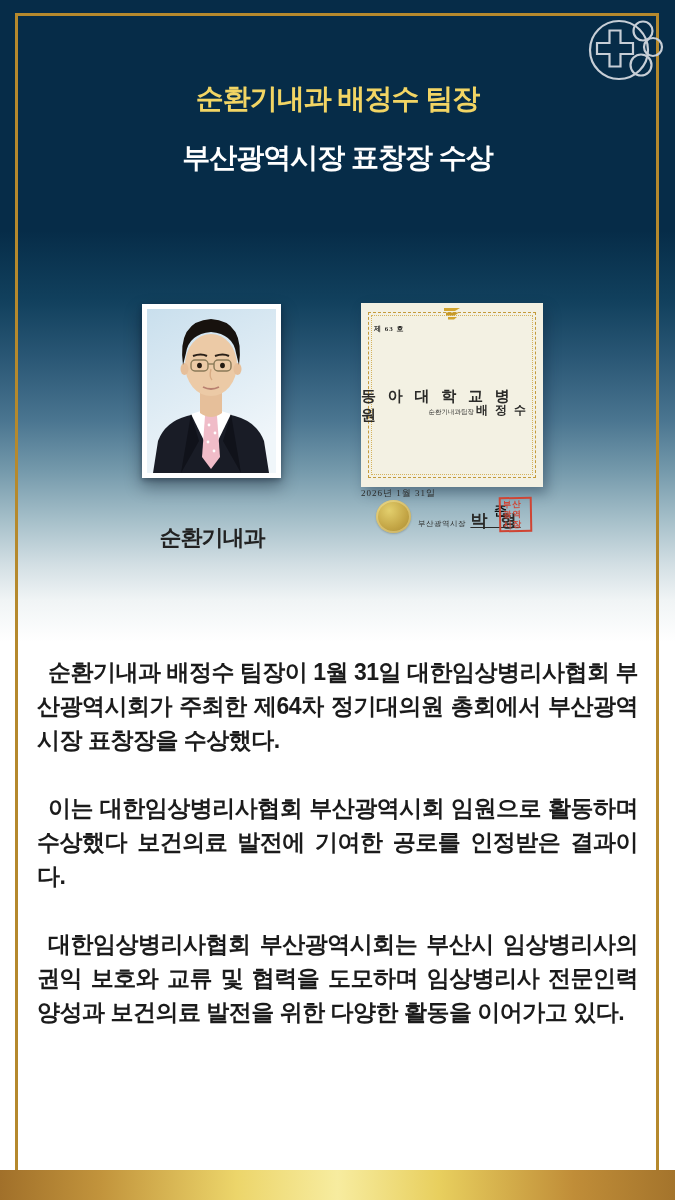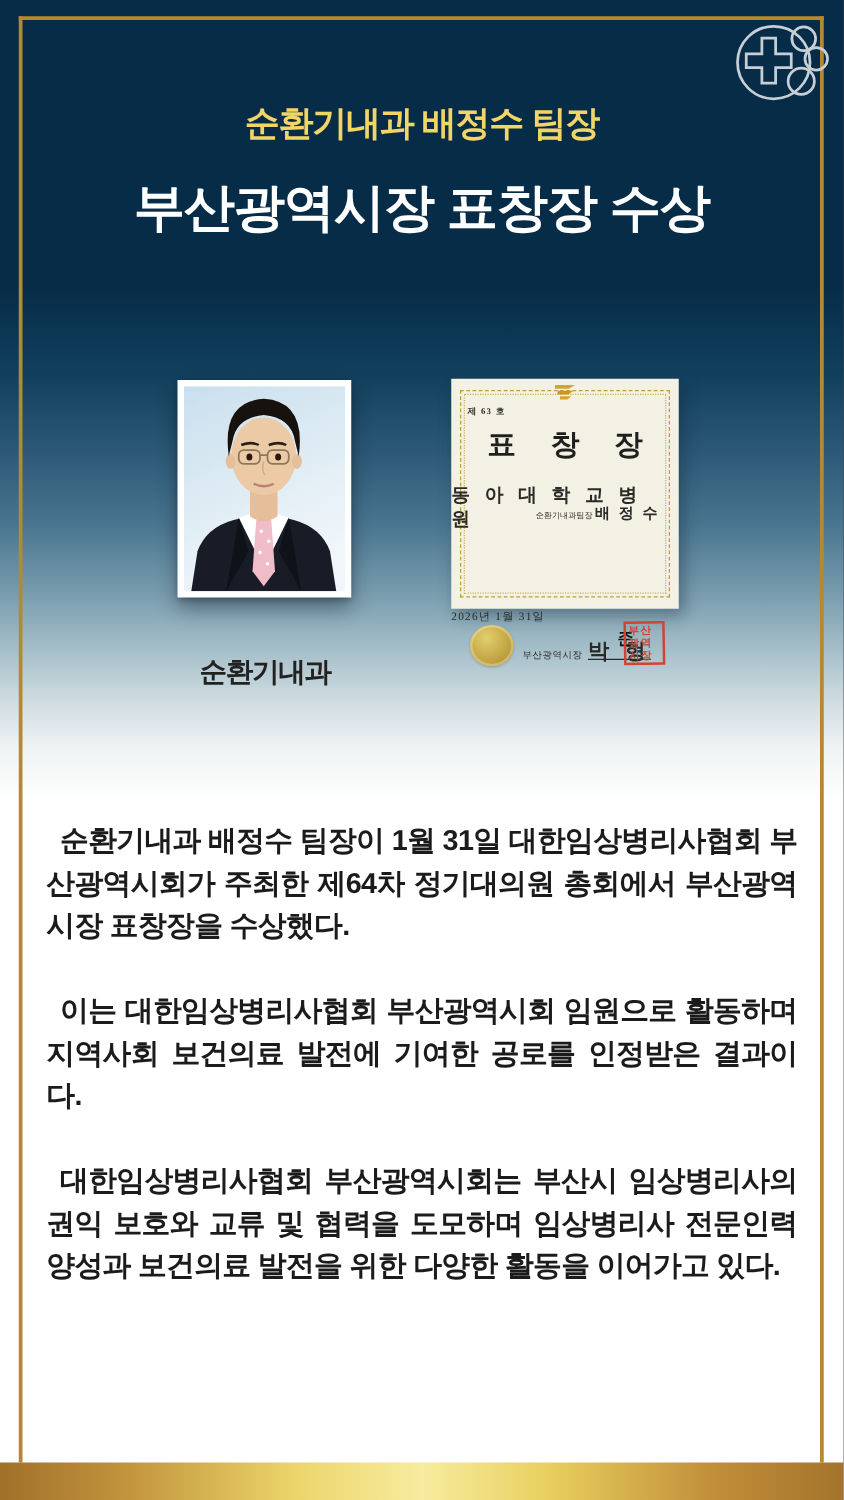--- a/index.html
+++ b/index.html
@@ -26,21 +26,21 @@
   .hosp-icon{position:absolute;left:588px;top:16px;width:76px;height:72px;}
   
   .title{
     position:absolute;top:80px;left:0;width:100%;
     text-align:center;color:#f2d564;
     font-size:28px;font-weight:800;letter-spacing:-1px;
   }
   .subtitle{
     position:absolute;top:139px;left:0;width:100%;
     text-align:center;color:#ffffff;
-    font-size:41px;font-weight:700;letter-spacing:-1px;
+    font-size:28px;font-weight:700;letter-spacing:-1px;
   }
   
   .photo-card{
     position:absolute;left:142px;top:304px;width:129px;height:164px;
     background:#ffffff;padding:5px;
     box-shadow:0 8px 16px rgba(0,10,25,.40), 0 2px 5px rgba(0,10,25,.30);
   }
   .photo-card svg{display:block;}
   .profile-name{
     position:absolute;left:122px;top:487px;width:180px;
@@ -182,36 +182,35 @@
 
   <div class="cert">
     <div class="cert-frame"></div>
     <div class="cert-frame-inner"></div>
     <svg class="cert-emblem" viewBox="0 0 18 13">
       <path d="M1 1 h16 l-5 3 h-11 z" fill="#d2a52f"></path>
       <path d="M3 5.5 h13 l-4.5 3 h-8.5 z" fill="#c79a28"></path>
       <path d="M5 10 h9 l-3 2.6 h-6 z" fill="#d2a52f"></path>
     </svg>
     <div class="cert-number">제 63 호</div>
-    <div class="cert-title">표 창 장</div>
     <div class="cert-org">동 아 대 학 교 병 원</div>
     <div class="cert-recipient">
       <span class="role">순환기내과팀장</span><span>배 정 수</span>
     </div>
     <div class="cert-date">2026년 1월 31일</div>
     <div class="gold-seal"></div>
     <div class="cert-issuer">
       <span>부산광역시장</span>
       <span class="issuer-name">박 형</span>
     </div>
     <div class="seal-overlap">준</div>
     <div class="red-seal">부산광역시장인</div>
   </div>
 
   <div class="article">
     <p>순환기내과 배정수 팀장이 1월 31일 대한임상병리사협회 부산광역시회가 주최한 제64차 정기대의원 총회에서 부산광역시장 표창장을 수상했다.</p>
-    <p>이는 대한임상병리사협회 부산광역시회 임원으로 활동하며 지역사회 보건의료 발전에 기여한 공로를 인정받은 결과이다.</p>
+    <p>이는 대한임상병리사협회 부산광역시회 임원으로 활동하며 수상했다 보건의료 발전에 기여한 공로를 인정받은 결과이다.</p>
     <p>대한임상병리사협회 부산광역시회는 부산시 임상병리사의 권익 보호와 교류 및 협력을 도모하며 임상병리사 전문인력 양성과 보건의료 발전을 위한 다양한 활동을 이어가고 있다.</p>
   </div>
 
   <div class="gold-bar"></div>
 
 </div>
 
 </body></html>

